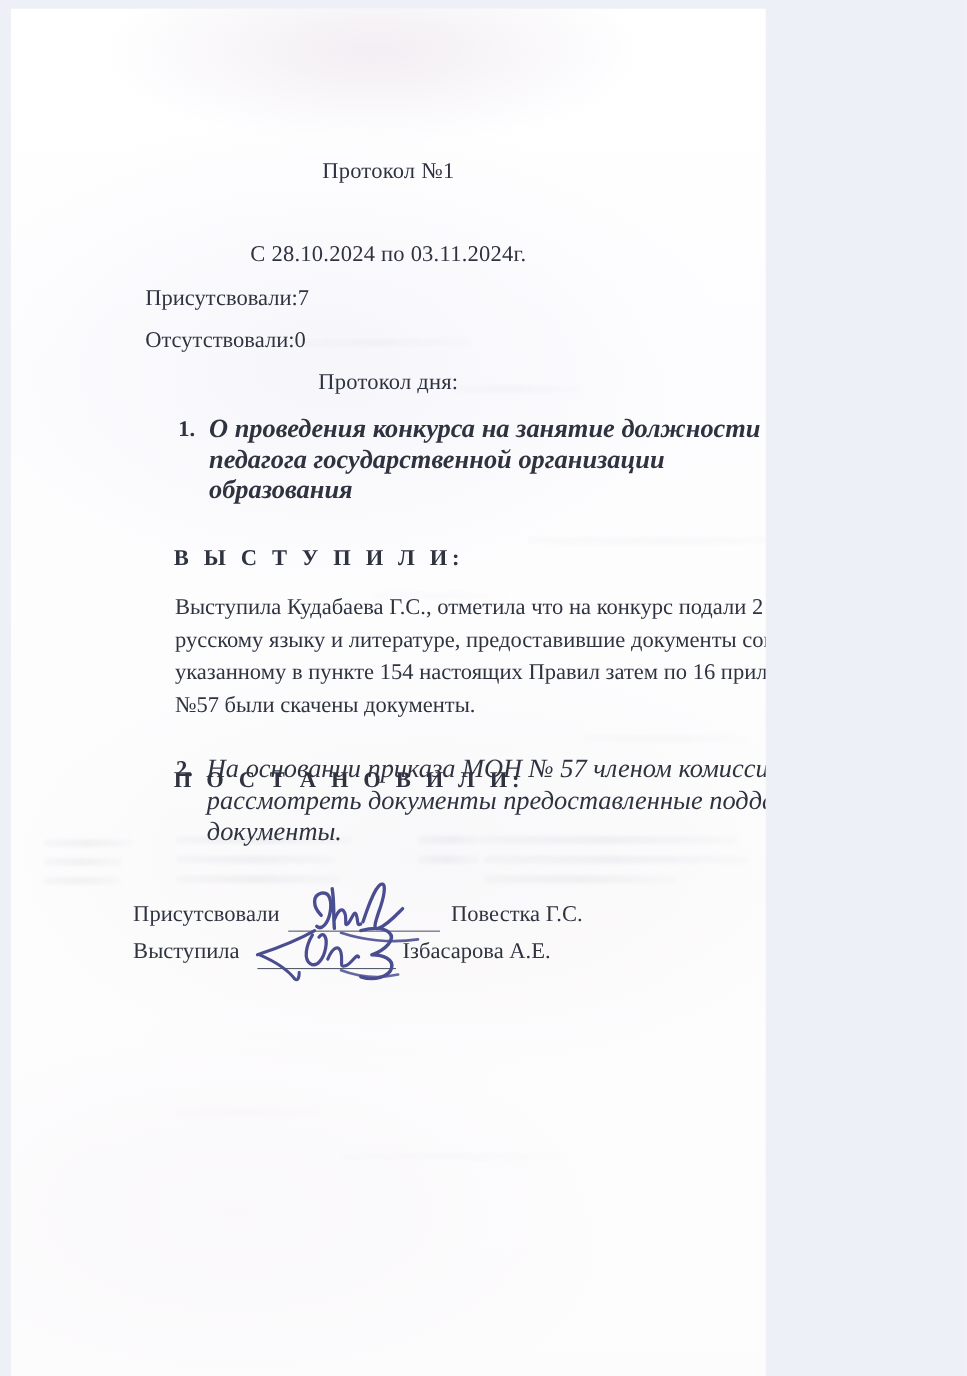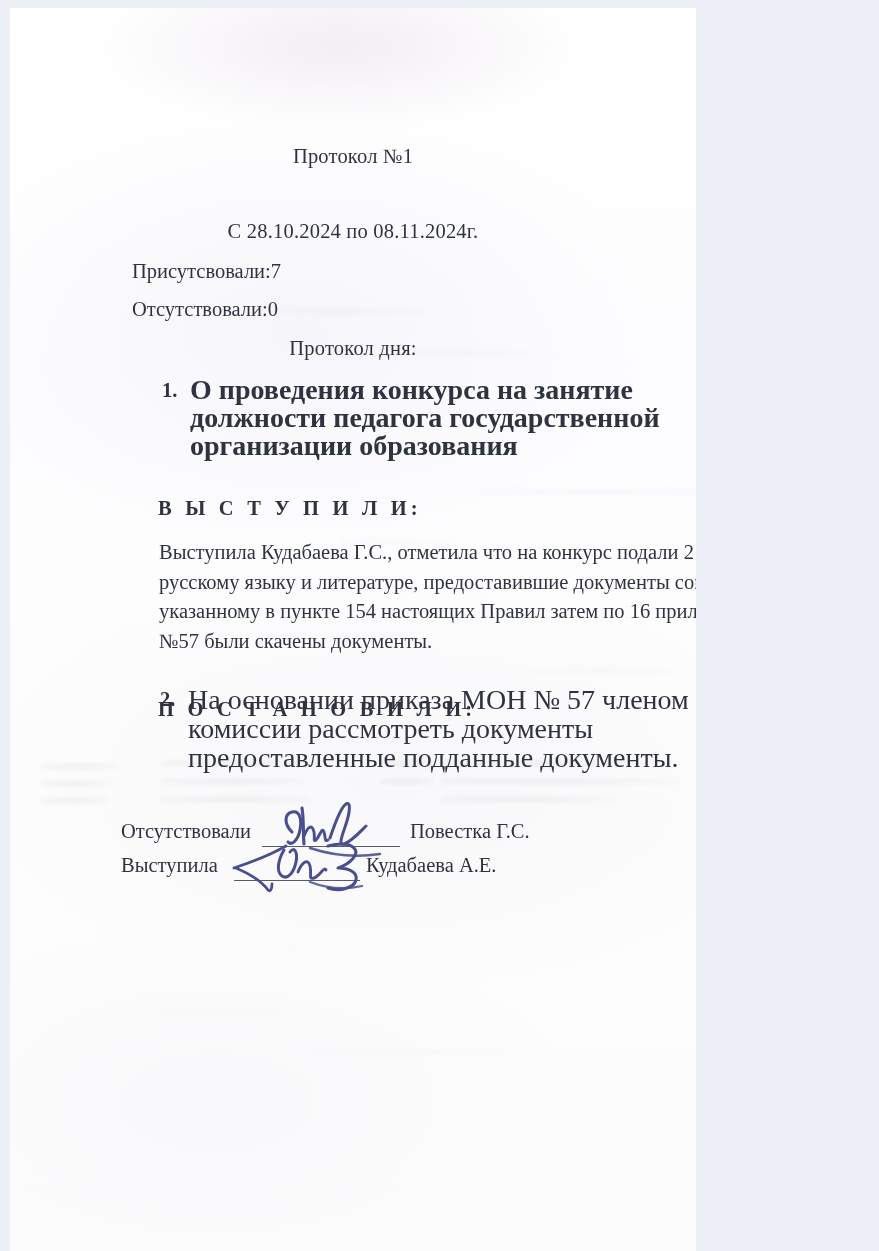--- a/index.html
+++ b/index.html
@@ -68,21 +68,21 @@
     letter-spacing:4.2px;
   }
   .numlist{
     position:absolute;
     display:flex;
   }
   .numlist .marker{
     font-weight:bold;font-size:20.5px;line-height:28px;
     width:28px;flex:0 0 28px;
   }
-  .numlist .body{font-size:28px;line-height:28px;}
+  .numlist .body{font-size:24px;line-height:28px;font-style:italic;}
   .numlist.normal .body{font-weight:normal;line-height:29px;}
   
   .sig-row{position:absolute;font-size:20.5px;white-space:nowrap;}
   .sig-rule{
     position:absolute;height:1.4px;background:#3a3f52;opacity:.85;
   }
   .sig-name{position:absolute;font-size:20.5px;}
   .ink{position:absolute;pointer-events:none;}
   .stray-mark{position:absolute;pointer-events:none;opacity:.40;}
 </style>
@@ -111,21 +111,21 @@
     <div class="st-row" style="left:520px;top:660px;width:150px;opacity:.4;"></div>
     <div class="st-row" style="left:150px;top:1000px;width:130px;opacity:.3;"></div>
     <div class="st-row" style="left:300px;top:1040px;width:200px;opacity:.3;"></div>
   </div>
 
   <div class="content">
 
     <div class="t-title line-center" style="top:137px;">Протокол №1</div>
 
 
-    <div class="t-title line-center" style="top:212px;">С 28.10.2024 по 08.11.2024г.</div>
+    <div class="t-title line-center" style="top:212px;">С 28.10.2024 по 03.11.2024г.</div>
 
     <div class="t-left" style="left:122px;top:252px;">Присутсвовали:7</div>
 
     <div class="t-left" style="left:122px;top:290px;">Отсутствовали:0</div>
 
     <div class="t-title line-center" style="top:329px;">Протокол дня:</div>
 
     <div class="numlist" style="left:152px;top:368px;width:545px;">
       <span class="marker">1.</span>
       <span class="body bold-item">О проведения конкурса на занятие должности педагога государственной организации образования</span>
@@ -136,27 +136,27 @@
 
     <div class="para" style="left:149px;top:530px;width:690px;">Выступила Кудабаева Г.С., отметила что на конкурс подали 2 педагога по русскому языку и литературе, предоставившие документы согласно перечню, указанному в пункте 154 настоящих Правил затем по 16 приложению приказа №57 были скачены документы.</div>
 
     <div class="t-left spaced-head" style="left:148px;top:643px;margin-top:47px;">П О С Т А Н О В И Л И:</div>
 
     <div class="numlist normal" style="left:150px;top:677px;width:600px;">
       <span class="marker">2.</span>
       <span class="body">На основании приказа МОН № 57 членом комиссии рассмотреть документы предоставленные подданные документы.</span>
     </div>
 
-    <div class="sig-row" style="left:111px;top:812px;">Отсутствовали</div>
+    <div class="sig-row" style="left:111px;top:812px;">Присутсвовали</div>
     <div class="sig-rule" style="left:252px;top:838px;width:138px;"></div>
     <div class="sig-name" style="left:400px;top:812px;">Повестка Г.С.</div>
 
     <div class="sig-row" style="left:111px;top:846px;">Выступила</div>
     <div class="sig-rule" style="left:224px;top:872px;width:126px;"></div>
-    <div class="sig-name" style="left:356px;top:846px;">Кудабаева А.Е.</div>
+    <div class="sig-name" style="left:356px;top:846px;">Ізбасарова А.Е.</div>
 
     <svg class="ink" style="left:248px;top:794px;" width="160" height="62" viewBox="0 0 160 62">
       <g fill="none" stroke="#4a4e91" stroke-linecap="round" stroke-linejoin="round">
         <path d="M34 30 C26 22, 26 12, 34 10 C42 8, 44 18, 42 28 C40 38, 34 44, 30 40" stroke-width="3.1"></path>
         <path d="M44 6 C46 18, 45 32, 46 42" stroke-width="3.1"></path>
         <path d="M46 34 C50 24, 54 22, 56 30 C57 36, 55 40, 58 38 C62 34, 64 24, 66 30 C68 36, 66 40, 70 38" stroke-width="2.9"></path>
         <path d="M72 36 C76 24, 82 6, 88 2 C93 -1, 92 10, 88 22 C84 34, 80 44, 86 42 C94 39, 102 30, 108 24" stroke-width="3.0"></path>
         <path d="M52 46 C70 52, 96 56, 122 52" stroke-width="2.4" opacity=".9"></path>
       </g>
     </svg>

